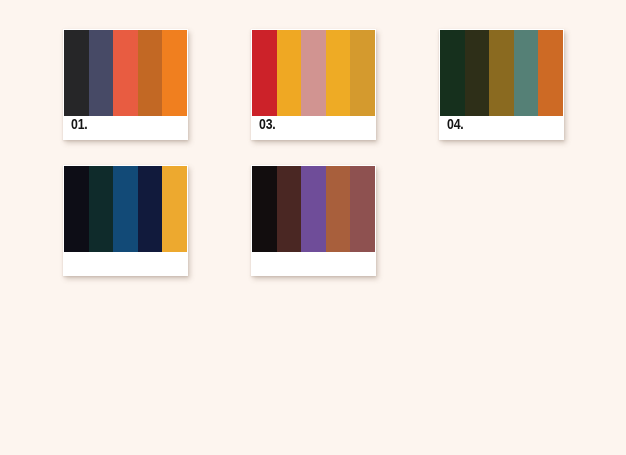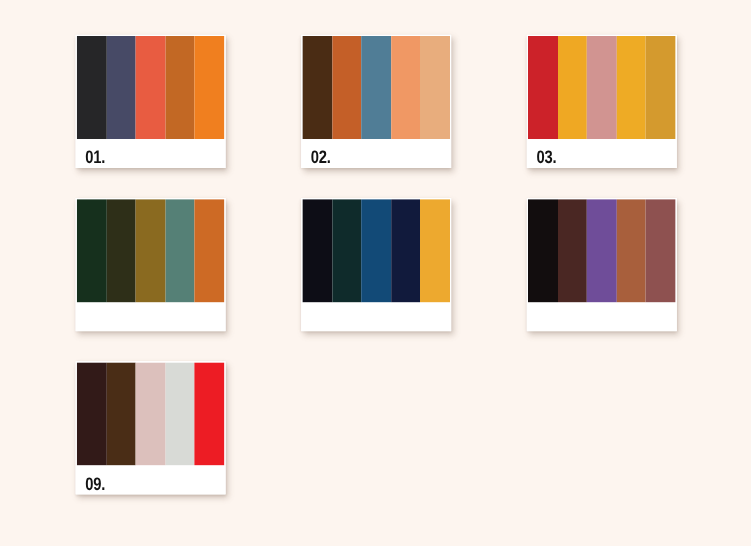--- a/index.html
+++ b/index.html
@@ -45,21 +45,21 @@
     overflow: hidden;
   }
   .swatch {
     flex: 1 1 0;
     height: 100%;
   }
   .card-label-band {
     flex: 1 1 auto;
     background: #ffffff;
     display: flex;
-    align-items: flex-end;
+    align-items: flex-start;
     padding-left: 7px;
     box-sizing: border-box;
   }
   .card-label {
     font-family: "Liberation Sans Narrow", "Liberation Sans", sans-serif;
     font-size: 15px;
     font-weight: bold;
     color: #141414;
     letter-spacing: -0.2px;
     transform: scaleX(0.82);
@@ -78,74 +78,53 @@
         <div class="swatch" style="background: rgb(232, 92, 65);"></div>
         <div class="swatch" style="background: rgb(194, 104, 36);"></div>
         <div class="swatch" style="background: rgb(240, 127, 31);"></div>
       </div>
       <div class="card-label-band">
         <span class="card-label">01.</span>
       </div>
     </div>
     <div class="palette-card">
       <div class="swatch-strip">
-        <div class="swatch" style="background: rgb(74, 44, 20);"></div>
-        <div class="swatch" style="background: rgb(196, 95, 40);"></div>
-        <div class="swatch" style="background: rgb(80, 125, 150);"></div>
-        <div class="swatch" style="background: rgb(240, 152, 100);"></div>
-        <div class="swatch" style="background: rgb(232, 173, 125);"></div>
-      </div>
-      <div class="card-label-band">
-        <span class="card-label">02.</span>
-      </div>
-    </div>
-    <div class="palette-card">
-      <div class="swatch-strip">
         <div class="swatch" style="background: rgb(204, 34, 41);"></div>
         <div class="swatch" style="background: rgb(239, 168, 35);"></div>
         <div class="swatch" style="background: rgb(209, 148, 145);"></div>
         <div class="swatch" style="background: rgb(238, 171, 37);"></div>
         <div class="swatch" style="background: rgb(212, 154, 46);"></div>
       </div>
       <div class="card-label-band">
         <span class="card-label">03.</span>
       </div>
     </div>
     <div class="palette-card">
       <div class="swatch-strip">
         <div class="swatch" style="background: rgb(22, 48, 29);"></div>
         <div class="swatch" style="background: rgb(46, 47, 24);"></div>
         <div class="swatch" style="background: rgb(138, 106, 32);"></div>
         <div class="swatch" style="background: rgb(85, 128, 118);"></div>
         <div class="swatch" style="background: rgb(205, 106, 37);"></div>
+      </div>
+      <div class="card-label-band">
+        <span class="card-label">04.</span>
       </div>
     </div>
     <div class="palette-card">
       <div class="swatch-strip">
         <div class="swatch" style="background: rgb(13, 13, 22);"></div>
         <div class="swatch" style="background: rgb(15, 43, 43);"></div>
         <div class="swatch" style="background: rgb(18, 74, 119);"></div>
         <div class="swatch" style="background: rgb(17, 26, 60);"></div>
         <div class="swatch" style="background: rgb(237, 169, 47);"></div>
       </div>
     </div>
     <div class="palette-card">
       <div class="swatch-strip">
         <div class="swatch" style="background: rgb(18, 13, 14);"></div>
         <div class="swatch" style="background: rgb(74, 39, 35);"></div>
         <div class="swatch" style="background: rgb(111, 77, 153);"></div>
         <div class="swatch" style="background: rgb(168, 95, 60);"></div>
         <div class="swatch" style="background: rgb(142, 81, 80);"></div>
       </div>
     </div>
-    <div class="palette-card">
-      <div class="swatch-strip">
-        <div class="swatch" style="background: rgb(50, 26, 24);"></div>
-        <div class="swatch" style="background: rgb(74, 45, 22);"></div>
-        <div class="swatch" style="background: rgb(220, 192, 188);"></div>
-        <div class="swatch" style="background: rgb(216, 218, 214);"></div>
-        <div class="swatch" style="background: rgb(237, 28, 36);"></div>
-      </div>
-      <div class="card-label-band">
-        <span class="card-label">09.</span>
-      </div>
-    </div>
   </div>
 
 </body></html>

